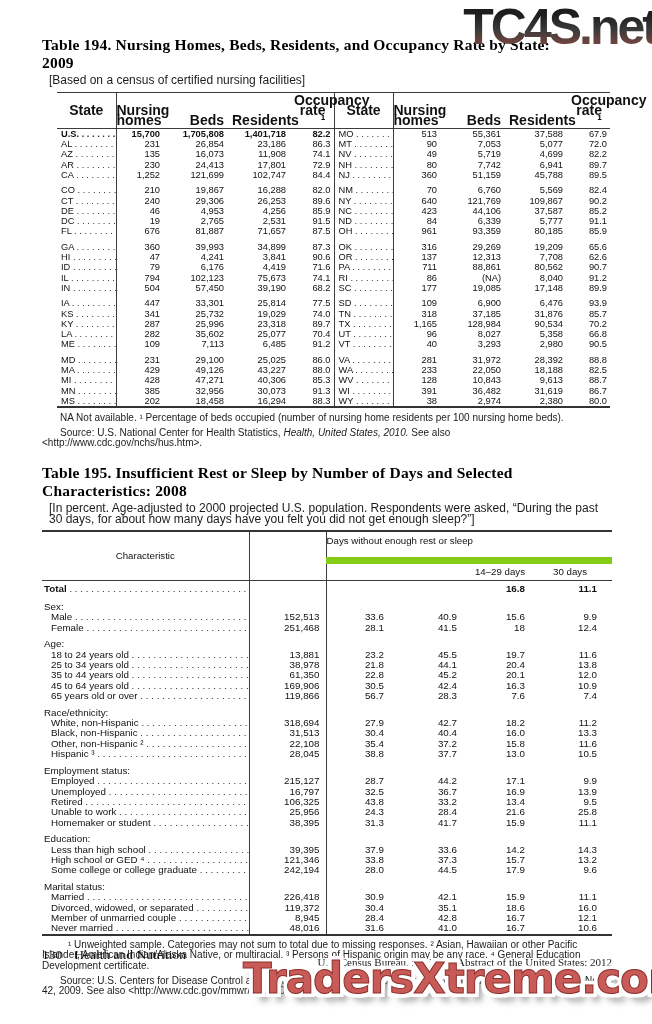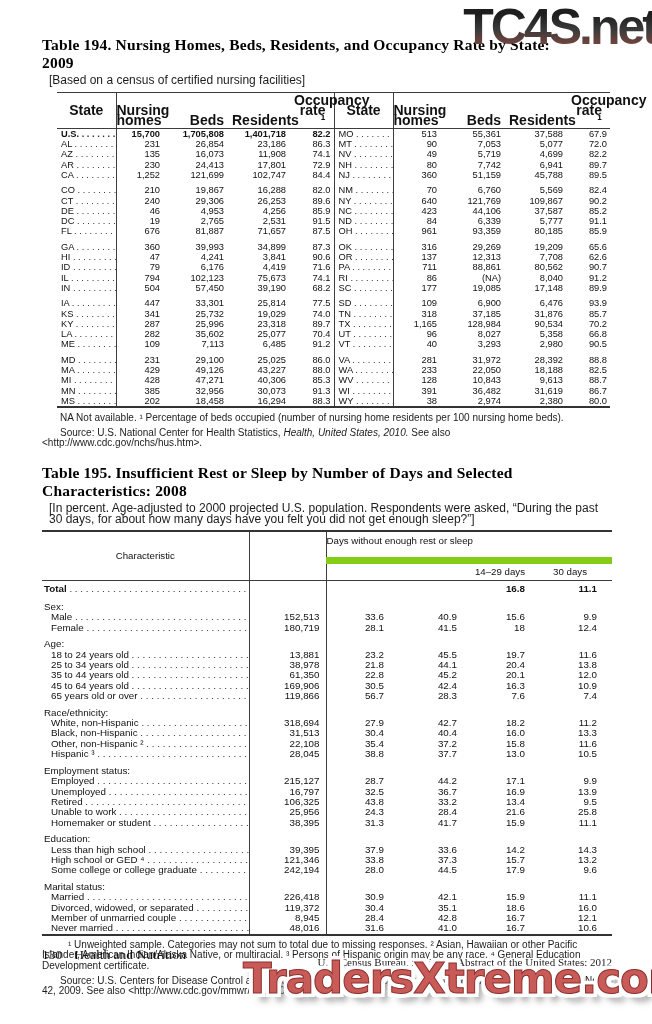--- a/index.html
+++ b/index.html
@@ -521,21 +521,21 @@
         <tr>
           <td class="lbl"><span class="it">Male</span><span class="ld"></span></td>
           <td class="cnum">152,513</td>
           <td class="pct">33.6</td>
           <td class="pct">40.9</td>
           <td class="pct">15.6</td>
           <td class="pct">9.9</td>
         </tr>
         <tr>
           <td class="lbl"><span class="it">Female</span><span class="ld"></span></td>
-          <td class="cnum">180,719</td>
+          <td class="cnum">251,468</td>
           <td class="pct">28.1</td>
           <td class="pct">41.5</td>
           <td class="pct">18</td>
           <td class="pct">12.4</td>
         </tr>
         <tr class="gap">
           <td class="lbl"></td>
           <td class="cnum"></td>
           <td></td>
           <td></td>

